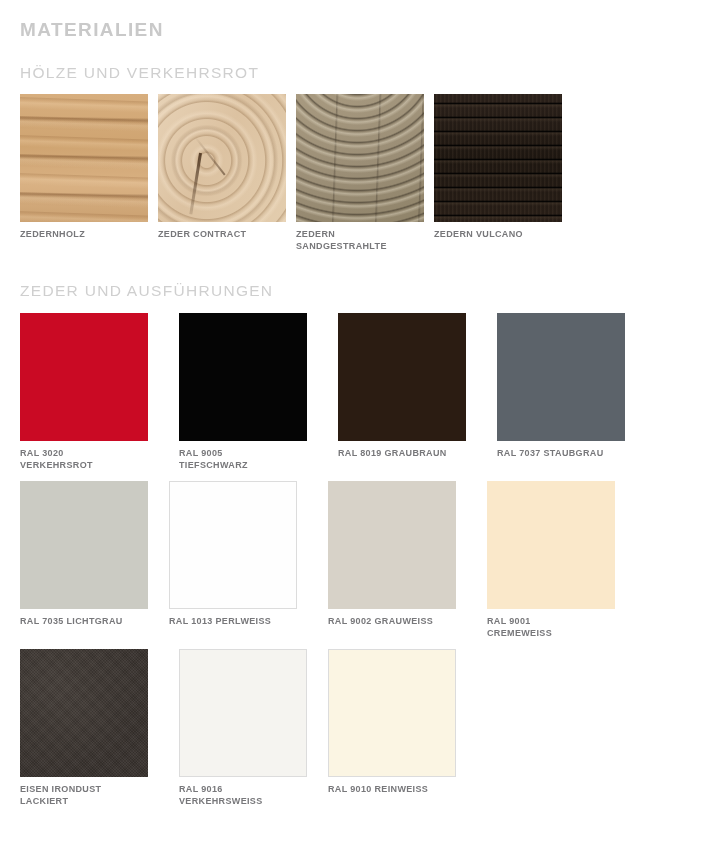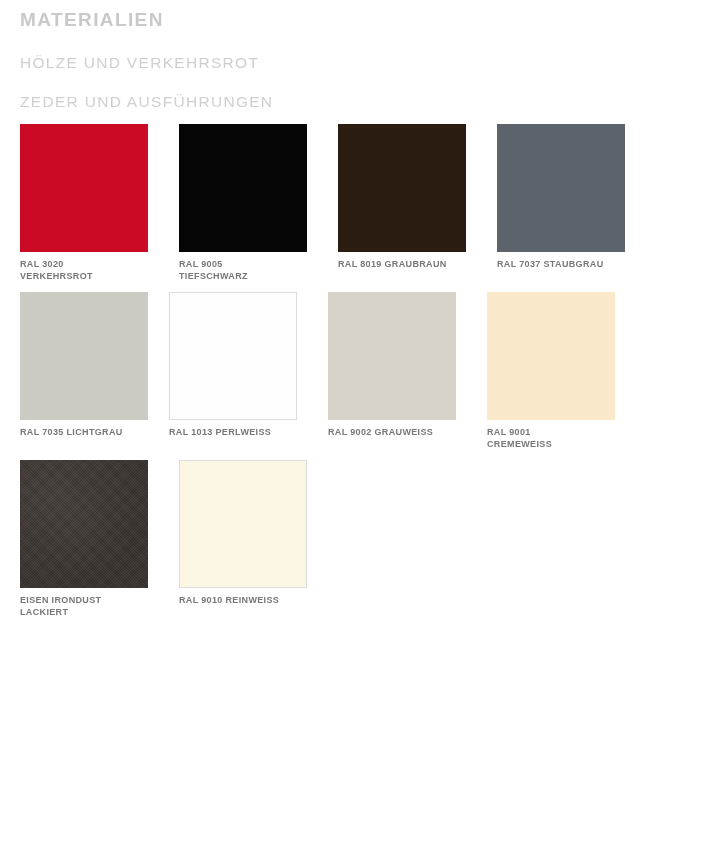--- a/index.html
+++ b/index.html
@@ -11,21 +11,21 @@
     overflow: hidden;
   }
   .page { width: 720px; height: 865px; position: relative; padding: 0 20px; }
 
   .page-title {
     font-size: 19px;
     font-weight: bold;
     letter-spacing: 1.4px;
     color: #c9c9c9;
     margin: 0;
-    padding-top: 8px;
+    padding-top: 18px;
     line-height: 24px;
   }
 
   .section { margin-top: 0; }
   .section-title {
     font-size: 15.5px;
     font-weight: normal;
     letter-spacing: 1.3px;
     color: #cfcfcf;
     margin: 0;
@@ -187,20 +187,39 @@
 </style>
 </head>
 <body>
 
 <div class="page">
 
   <h1 class="page-title">MATERIALIEN</h1>
 
   <div class="section section-wood">
     <h2 class="section-title">HÖLZE UND VERKEHRSROT</h2>
+    <div class="grid grid-wood">
+        <div class="cell">
+          <div class="swatch tex-zedernholz"></div>
+          <div class="cell-label">ZEDERNHOLZ</div>
+        </div>
+        <div class="cell">
+          <div class="swatch tex-zeder-contract"></div>
+          <div class="cell-label">ZEDER CONTRACT</div>
+        </div>
+        <div class="cell">
+          <div class="swatch tex-zedern-sand"></div>
+          <div class="cell-label">ZEDERN
+SANDGESTRAHLTE</div>
+        </div>
+        <div class="cell">
+          <div class="swatch tex-zedern-vulcano"></div>
+          <div class="cell-label">ZEDERN VULCANO</div>
+        </div>
+      </div>
   </div>
 
   <div class="section section-metal">
     <h2 class="section-title">ZEDER UND AUSFÜHRUNGEN</h2>
     <div class="grid grid-metal">
         <div class="cell">
           <div class="swatch" style="background-color: rgb(202, 10, 36);"></div>
           <div class="cell-label">RAL 3020
 VERKEHRSROT</div>
         </div>
@@ -233,19 +252,24 @@
           <div class="swatch" style="background-color: rgb(250, 232, 202);"></div>
           <div class="cell-label">RAL 9001
 CREMEWEISS</div>
         </div>
         <div class="cell">
           <div class="swatch tex-irondust"></div>
           <div class="cell-label">EISEN IRONDUST
 LACKIERT</div>
         </div>
         <div class="cell">
+          <div class="swatch bordered" style="background-color: rgb(245, 244, 240);"></div>
+          <div class="cell-label">RAL 9016
+VERKEHRSWEISS</div>
+        </div>
+        <div class="cell">
           <div class="swatch bordered" style="background-color: rgb(251, 245, 227);"></div>
           <div class="cell-label">RAL 9010 REINWEISS</div>
         </div>
       </div>
   </div>
 
 </div>
 
 </body></html>

